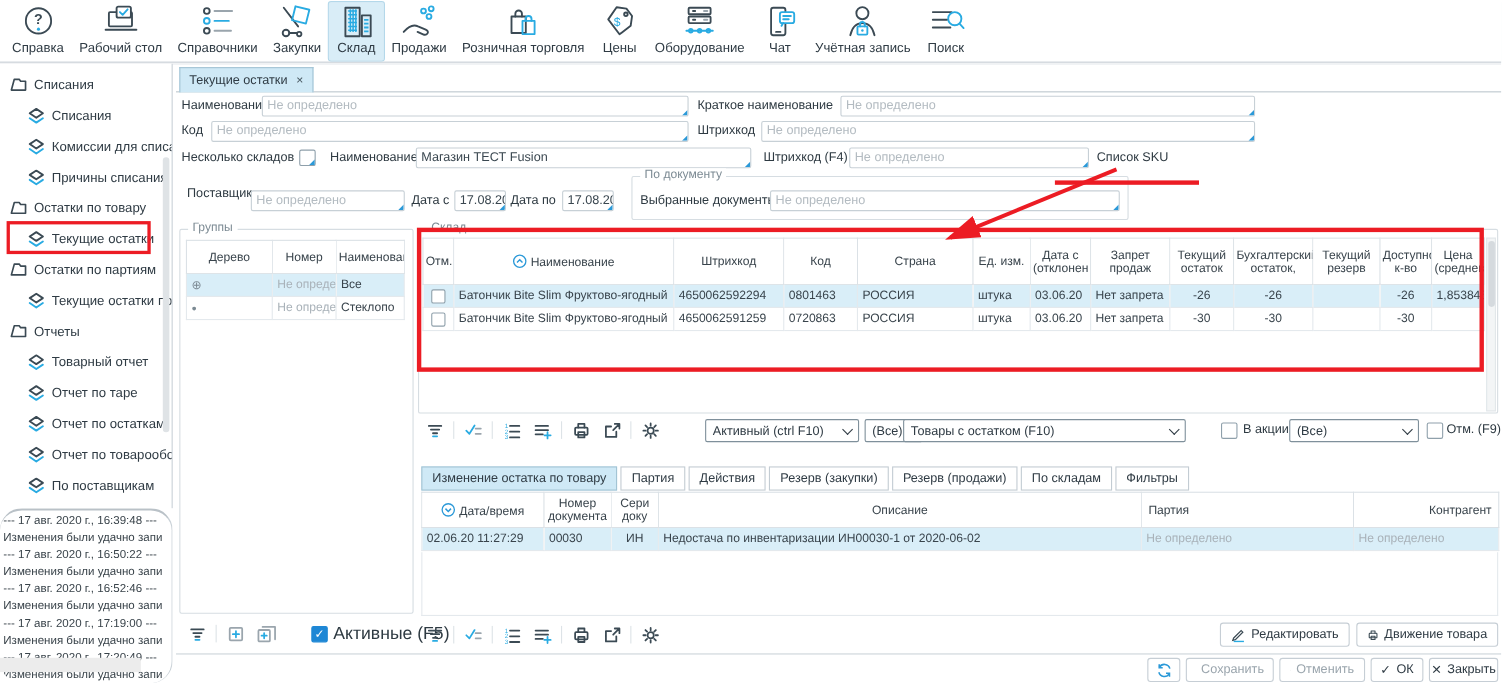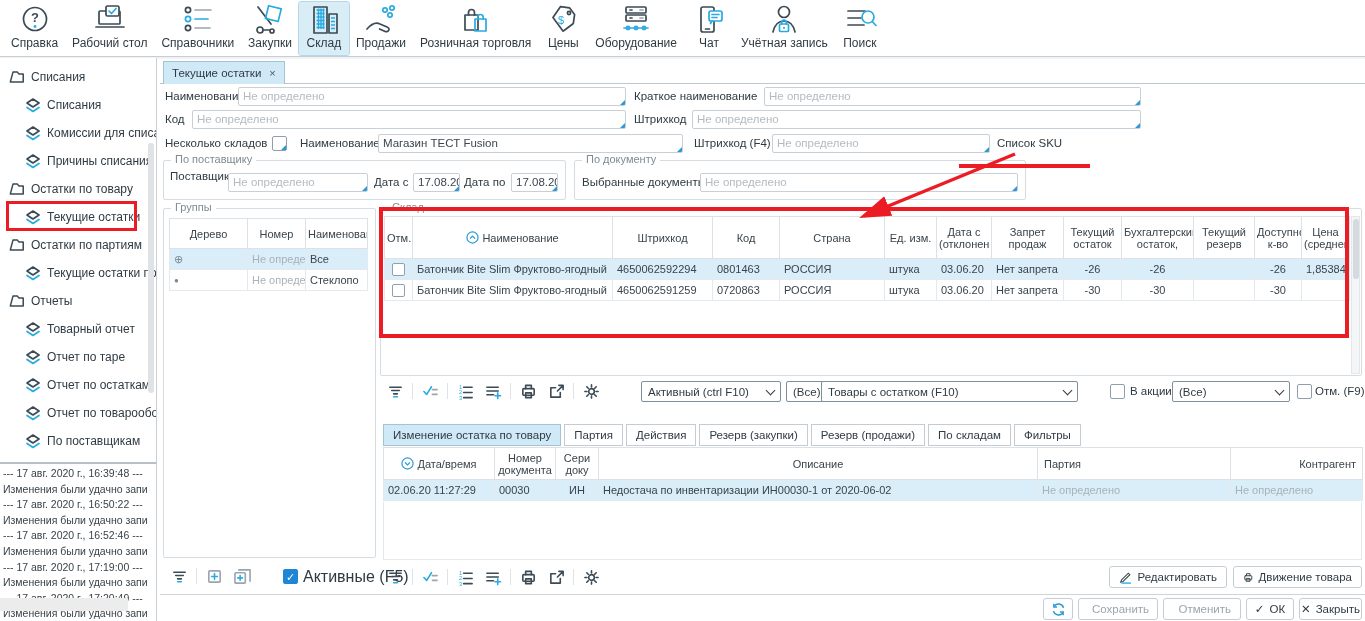--- a/index.html
+++ b/index.html
@@ -26,21 +26,21 @@
   .sidebar{position:absolute;left:0;top:58px;width:157px;height:404px;background:#fff;
            border-right:1px solid #c9d1d7;padding-top:5px;overflow:hidden;}
   .srow{height:28px;display:flex;align-items:center;gap:6px;padding-left:9px;
         font-size:12px;color:#2f3b44;white-space:nowrap;overflow:hidden;}
   .srow.leaf{padding-left:25px;}
   .srow svg{flex:0 0 auto;}
   .sscroll{position:absolute;right:2px;top:85px;width:6px;height:250px;background:#dfe3e6;border-radius:3px;}
 
   
   .log{position:absolute;left:0;top:462px;width:157px;height:159px;border-top:2px solid #b9c1c7;
-       border-right:1px solid #c9d1d7;background:#fff;padding:2px 0 0 3px;overflow:hidden;}
+       border-right:1px solid #c9d1d7;background:#fff;padding:2px 0 0 3px;overflow:hidden;border-radius:20px;}
   .logline{font-size:10.5px;line-height:15.6px;color:#39434a;white-space:nowrap;overflow:hidden;}
   .logscroll{position:absolute;left:0;top:598px;width:128px;height:13px;background:#ececec;}
 
   
   .lbl{position:absolute;height:19px;line-height:19px;font-size:11.5px;color:#2e3a42;white-space:nowrap;}
   .inp{position:absolute;height:19px;line-height:17px;border:1px solid #c7d0d6;border-radius:2px;
        background:#fff;font-size:11.5px;padding:0 4px;white-space:nowrap;overflow:hidden;}
   .inp.ph{color:#b3bbc1;} .inp.val{color:#3a4750;} .inp.ctr{text-align:left;}
   .corner::after{content:"";position:absolute;right:0;bottom:0;width:0;height:0;
        border-left:5px solid transparent;border-bottom:5px solid #2b99d8;}
@@ -348,23 +348,20 @@
   <div class="inp ph corner" style="left:692px;top:110px;width:449px">Не определено</div>
 
   <span class="lbl" style="left:165px;top:134px">Несколько складов</span>
   <div class="cb corner" style="left:272px;top:136px"></div>
   <span class="lbl" style="left:300px;top:134px">Наименование</span>
   <div class="inp val corner" style="left:378px;top:134px;width:305px">Магазин ТЕСТ Fusion</div>
   <span class="lbl" style="left:694px;top:134px">Штрихкод (F4)</span>
   <div class="inp ph corner" style="left:772px;top:134px;width:218px">Не определено</div>
   <span class="lbl" style="left:997px;top:134px">Список SKU</span>
 
-  <div class="grp" style="left:163px;top:160px;width:403px;height:40px">
-    <span class="gt">По поставщику</span>
-  </div>
   <span class="lbl" style="left:170px;top:167px">Поставщик</span>
   <div class="inp ph corner" style="left:228px;top:173px;width:140px">Не определено</div>
   <span class="lbl" style="left:374px;top:173px">Дата с</span>
   <div class="inp val ctr corner" style="left:413px;top:173px;width:47px">17.08.20</div>
   <span class="lbl" style="left:464px;top:173px">Дата по</span>
   <div class="inp val ctr corner" style="left:511px;top:173px;width:47px">17.08.20</div>
 
   <div class="grp" style="left:574px;top:160px;width:452px;height:40px">
     <span class="gt">По документу</span>
   </div>

